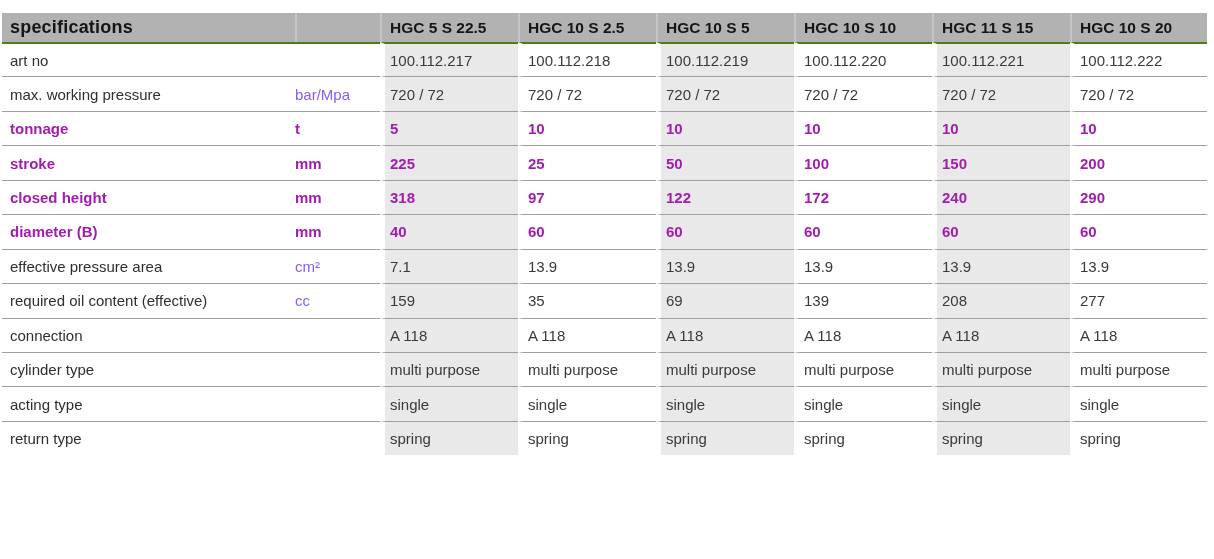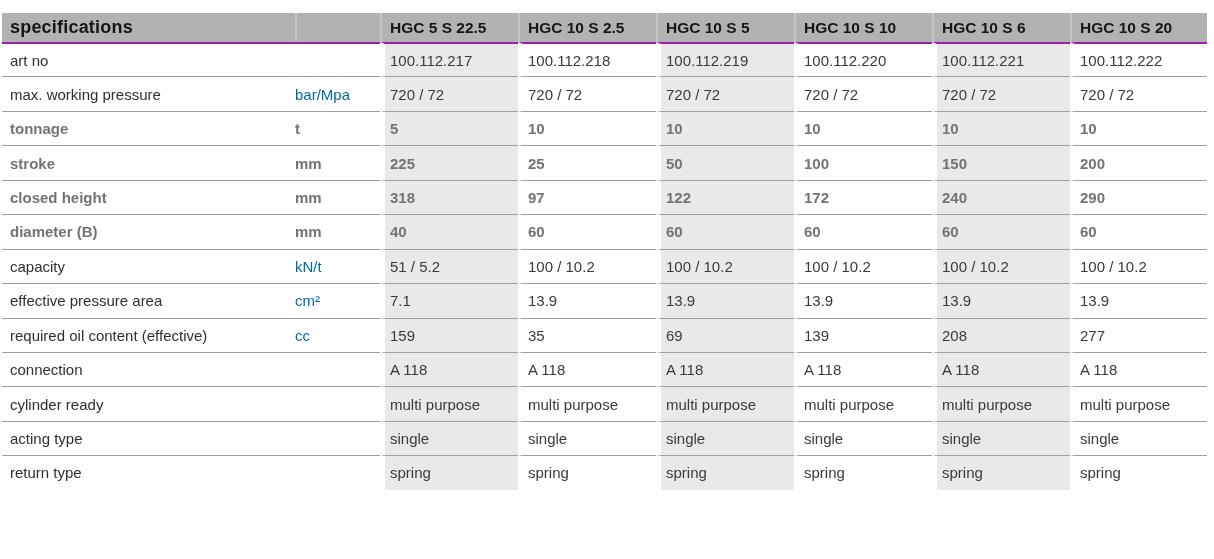--- a/index.html
+++ b/index.html
@@ -51,32 +51,32 @@
     font-size: 15.5px;
     padding-left: 8px;
     border-left: 2px solid var(--header-sep, #c6c6c6);
     margin-top: 32px;
   }
   tbody tr { height: 34.45px; }
   td.label {
     padding-left: 8px;
     color: #2f2f2f;
   }
-  td.unit { color: #0369a1; }
+  td.unit { color: #8b5cf6; }
   td.data {
     border-left: 5px solid #ffffff;
     padding-left: 5px;
     color: #3a3a3a;
   }
   td.shade { background: var(--shade, #e9e9e9); }
   tbody tr + tr td { border-top: 1px solid var(--line, #9f9f9f); }
-  tbody tr:first-child td { border-top: 2px solid #a21caf; }
+  tbody tr:first-child td { border-top: 2px solid #4d7c0f; }
   tbody tr.bold td {
     font-weight: bold;
-    color: #737373;
+    color: #a21caf;
   }
 </style>
 </head>
 <body>
 
 <div id="page">
   <table class="spec">
     <colgroup>
       <col style="width:293px">
       <col style="width:85px">
@@ -88,21 +88,21 @@
       <col style="width:137px">
     </colgroup>
     <thead>
       <tr>
         <th class="title">specifications</th>
         <th class="unit-h"></th>
         <th class="col-h">HGC 5 S 22.5</th>
         <th class="col-h">HGC 10 S 2.5</th>
         <th class="col-h">HGC 10 S 5</th>
         <th class="col-h">HGC 10 S 10</th>
-        <th class="col-h">HGC 10 S 6</th>
+        <th class="col-h">HGC 11 S 15</th>
         <th class="col-h">HGC 10 S 20</th>
       </tr>
     </thead>
     <tbody id="spec-body">
         <tr>
           <td class="label">art no</td>
           <td class="unit"></td>
           <td class="data shade">100.112.217</td>
           <td class="data">100.112.218</td>
           <td class="data shade">100.112.219</td>
@@ -154,30 +154,20 @@
           <td class="label">diameter (B)</td>
           <td class="unit">mm</td>
           <td class="data shade">40</td>
           <td class="data">60</td>
           <td class="data shade">60</td>
           <td class="data">60</td>
           <td class="data shade">60</td>
           <td class="data">60</td>
         </tr>
         <tr>
-          <td class="label">capacity</td>
-          <td class="unit">kN/t</td>
-          <td class="data shade">51 / 5.2</td>
-          <td class="data">100 / 10.2</td>
-          <td class="data shade">100 / 10.2</td>
-          <td class="data">100 / 10.2</td>
-          <td class="data shade">100 / 10.2</td>
-          <td class="data">100 / 10.2</td>
-        </tr>
-        <tr>
           <td class="label">effective pressure area</td>
           <td class="unit">cm²</td>
           <td class="data shade">7.1</td>
           <td class="data">13.9</td>
           <td class="data shade">13.9</td>
           <td class="data">13.9</td>
           <td class="data shade">13.9</td>
           <td class="data">13.9</td>
         </tr>
         <tr>
@@ -194,21 +184,21 @@
           <td class="label">connection</td>
           <td class="unit"></td>
           <td class="data shade">A 118</td>
           <td class="data">A 118</td>
           <td class="data shade">A 118</td>
           <td class="data">A 118</td>
           <td class="data shade">A 118</td>
           <td class="data">A 118</td>
         </tr>
         <tr>
-          <td class="label">cylinder ready</td>
+          <td class="label">cylinder type</td>
           <td class="unit"></td>
           <td class="data shade">multi purpose</td>
           <td class="data">multi purpose</td>
           <td class="data shade">multi purpose</td>
           <td class="data">multi purpose</td>
           <td class="data shade">multi purpose</td>
           <td class="data">multi purpose</td>
         </tr>
         <tr>
           <td class="label">acting type</td>

